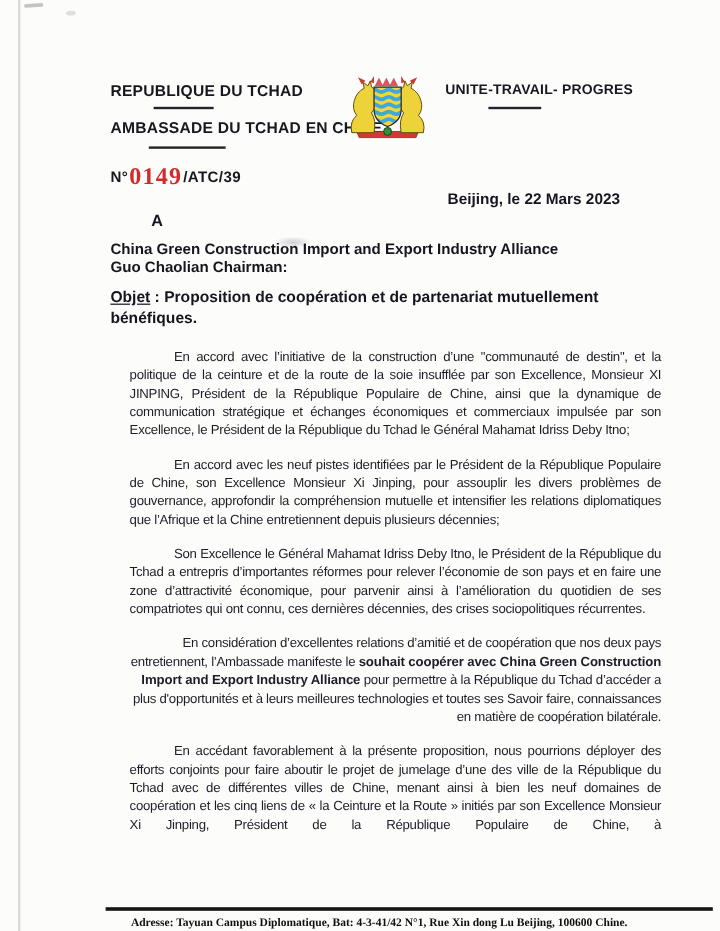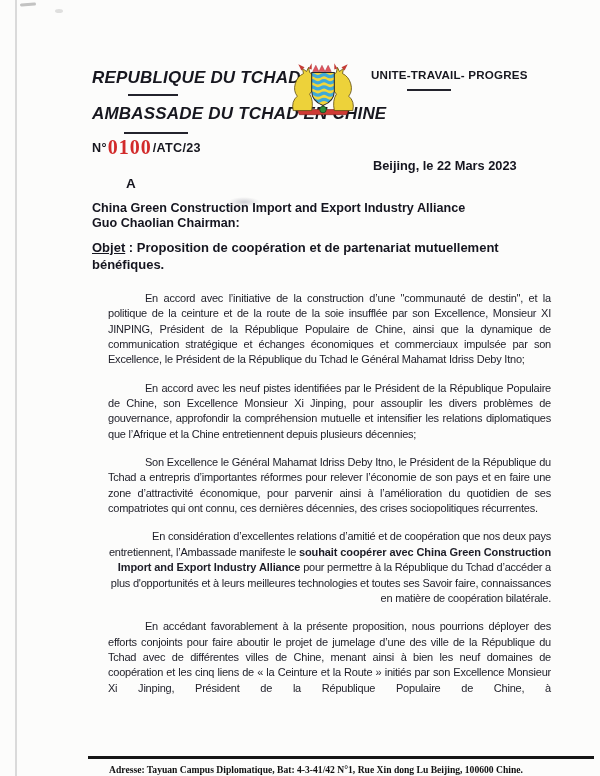--- a/index.html
+++ b/index.html
@@ -13,21 +13,21 @@
     font-family: "Liberation Sans", sans-serif;
   }
   
   .scan-line { position: absolute; left: 15px; top: 0; bottom: 0; width: 2px; background: #dadada; }
   .speck1 { position: absolute; left: 20px; top: 3px; width: 16px; height: 3px; background: #8a8a8a; opacity: .5; border-radius: 2px; transform: rotate(-4deg); }
   .speck2 { position: absolute; left: 55px; top: 9px; width: 8px; height: 4px; background: #a8a8a8; opacity: .35; border-radius: 50%; }
   .smudge { position: absolute; left: 228px; top: 197px; width: 32px; height: 10px;
     background: radial-gradient(ellipse at center, rgba(115,115,130,.32), rgba(115,115,130,0) 70%); }
 
   
-  .hdr-left { position: absolute; left: 92px; top: 68px; font-weight: bold; font-size: 17px; letter-spacing: .2px; color: #17171f; font-style: italic; }
+  .hdr-left { position: absolute; left: 92px; top: 68px; font-weight: bold; font-size: 13px; letter-spacing: .2px; color: #17171f; }
   .hdr-right { position: absolute; left: 371px; top: 68px; font-weight: bold; font-size: 11.6px; letter-spacing: .2px; color: #17171f; }
   .dash { border-top: 2.2px solid #23232c; height: 0; }
   .dash1 { width: 50px; margin: 6px 0 8px 36px; }
   .dash2 { width: 64px; margin: 8px 0 0 32px; }
   .dash3 { width: 44px; margin: 8px 0 0 36px; }
   .emblem { position: absolute; left: 287px; top: 62px; width: 72px; height: 56px; }
 
   
   .refline { position: absolute; left: 92px; top: 137px; display: flex; align-items: flex-end; }
   .ref-prefix, .ref-suffix { font-weight: bold; font-size: 12.6px; padding-bottom: 2px; color: #17171f; letter-spacing: .3px; }
@@ -105,22 +105,22 @@
   </svg>
 </div>
 
 <div class="hdr-right">
   <div>UNITE-TRAVAIL- PROGRES</div>
   <div class="dash dash3"></div>
 </div>
 
 <div class="refline">
   <span class="ref-prefix">N°</span>
-  <span class="ref-number" style="color: rgb(210, 43, 43);">0100</span>
-  <span class="ref-suffix">/ATC/23</span>
+  <span class="ref-number" style="color: rgb(210, 43, 43);">0149</span>
+  <span class="ref-suffix">/ATC/39</span>
 </div>
 <div class="dateline">Beijing, le 22 Mars 2023</div>
 
 <div class="to-label">A</div>
 <div class="recipient">
   <div>China Green Construction Import and Export Industry Alliance</div>
   <div>Guo Chaolian Chairman:</div>
 </div>
 
 <div class="subject">

